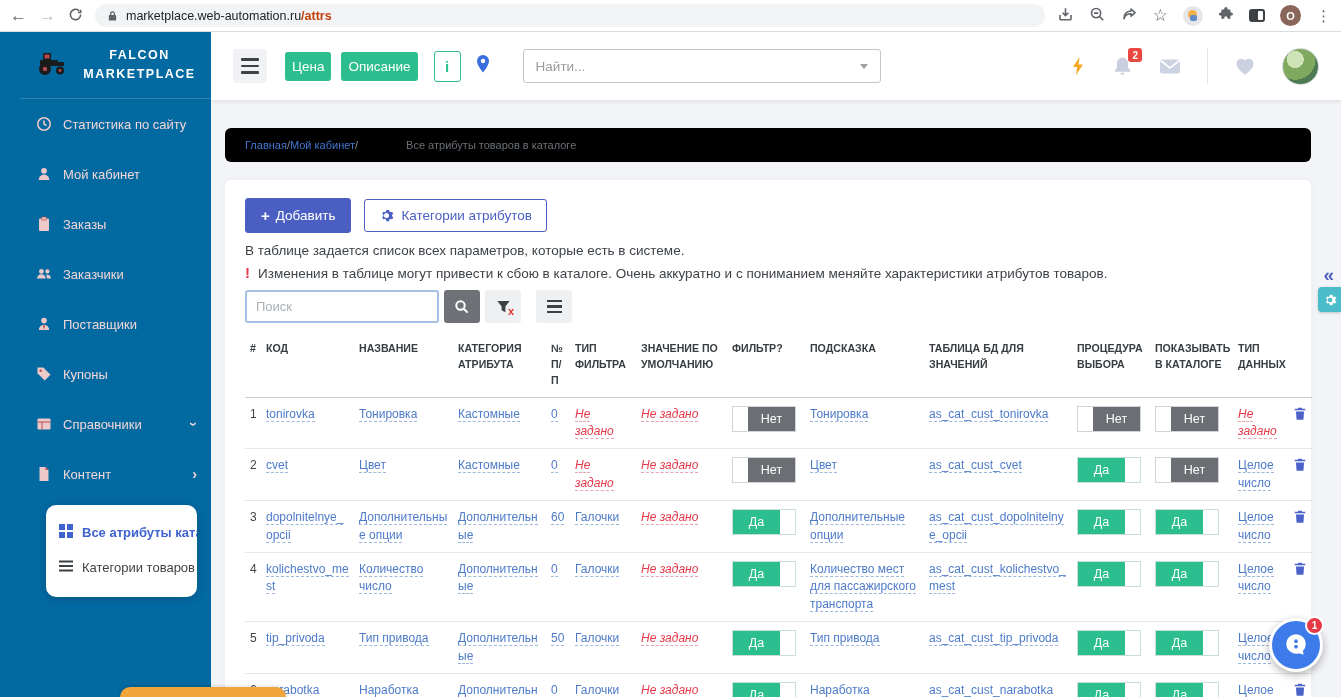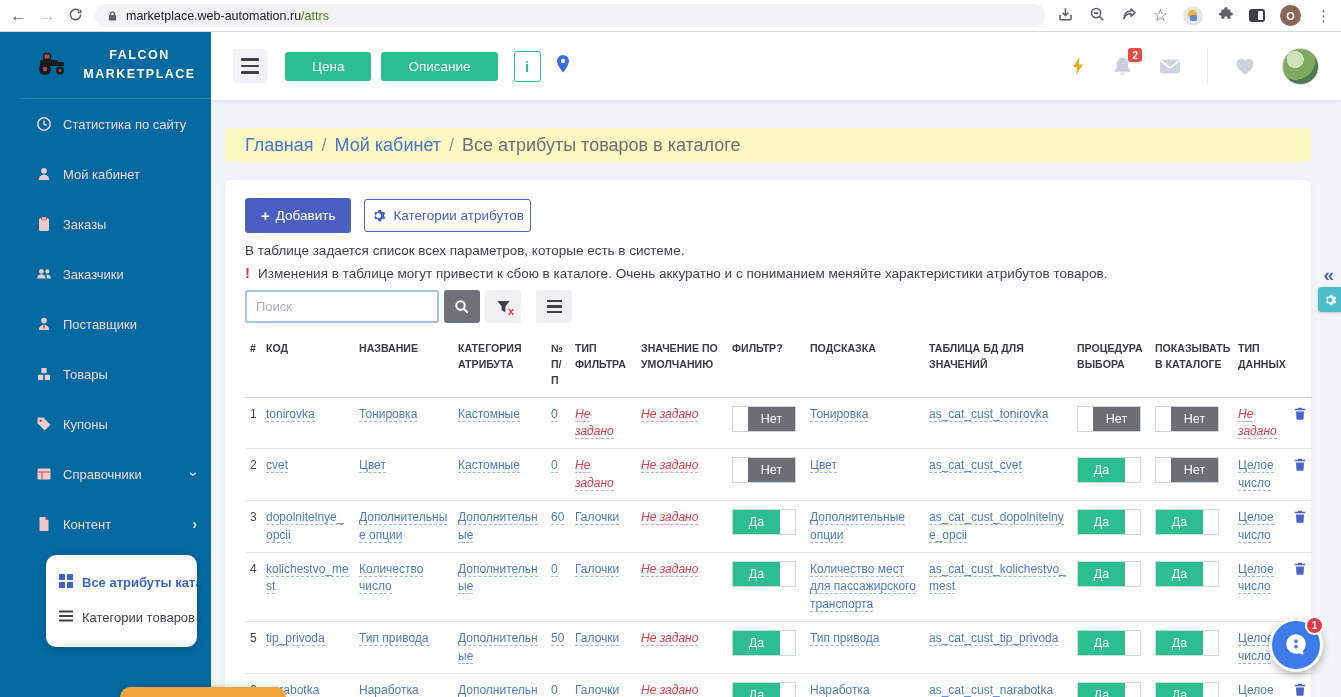--- a/index.html
+++ b/index.html
@@ -7,21 +7,21 @@
     font-family:"Liberation Sans", sans-serif; background:#f3f4f8; }
 
   
   .browser-bar { height:32px; background:#fff; border-bottom:1px solid #dadce0;
     display:flex; align-items:center; padding:0 10px; gap:12px; }
   .b-ico { color:#5f6368; font-size:17px; line-height:1; cursor:pointer; }
   .b-ico.disabled { color:#bdc1c6; }
   .url-pill { flex:1; height:23px; background:#f1f3f4; border-radius:12px;
     display:flex; align-items:center; gap:8px; padding:0 12px; max-width:952px; }
   .url-text { font-size:12.5px; color:#202124; }
-  .url-text .path { color:#4d7c0f; }
+  .url-text .path { color:#c2410c;font-weight:bold; }
   .b-right { display:flex; align-items:center; gap:15px; margin-left:auto; }
   .profile-dot { width:21px; height:21px; border-radius:50%; background:#8a655a;
     color:#fff; font-size:11px; font-weight:bold; display:flex; align-items:center; justify-content:center; }
   .ext-circle { width:20px; height:20px; border-radius:50%; background:#e4e6ea; position:relative; }
   .ext-circle:before { content:""; position:absolute; left:5px; top:4px; width:9px; height:9px;
     border-radius:50%; background:#f2b04a; }
   .ext-circle:after { content:""; position:absolute; left:7px; top:9px; width:7px; height:6px;
     border-radius:2px; background:#5f8ac7; }
   .panel-ico { position:relative; width:16px; height:13px; background:#3c4043; border-radius:3px; }
   .panel-ico:before { content:""; position:absolute; right:2px; top:2px; width:5px; height:9px;
@@ -53,55 +53,55 @@
     background:#f1a53b; border-radius:10px; z-index:60; box-shadow:0 0 4px rgba(0,0,0,.2); }
 
   
   .main-col { flex:1; display:flex; flex-direction:column; overflow:hidden; background:#f3f4f8; }
   .app-header { height:68px; background:#fff; display:flex; align-items:center;
     padding:0 22px 0 22px; gap:10px; box-shadow:0 2px 4px rgba(0,0,0,.07); position:relative; z-index:5; }
   .burger { width:34px; height:34px; border-radius:4px; background:#f0f2f5; display:flex;
     flex-direction:column; justify-content:center; gap:4px; align-items:center; cursor:pointer; margin-right:8px; }
   .burger i { width:18px; height:2.5px; background:#3f4245; border-radius:1px; }
   .btn-green { background:#2cbe8e; color:#fff; border:none; font-size:13.5px;
-    padding:7px 27px; border-radius:3px; cursor:pointer; font-family:inherit; }
+    padding:7px 7px; border-radius:3px; cursor:pointer; font-family:inherit; }
   .btn-info { width:27px; height:31px; background:#fff; border:1px solid #2cbe8e; color:#2cbe8e;
     border-radius:3px; font-weight:bold; font-size:15px; cursor:pointer; margin-left:6px; }
   .pin { margin:0 8px 0 4px; cursor:pointer; }
   .hdr-select { width:358px; height:34px; border:1px solid #c6c6c6; border-radius:3px; background:#fff;
     display:flex; align-items:center; padding:0 12px; color:#9a9a9a; font-size:13.5px;
     margin-left:14px; cursor:pointer; }
   .caret { margin-left:auto; width:0; height:0; border-left:4.5px solid transparent;
     border-right:4.5px solid transparent; border-top:5px solid #9aa0a6; }
   .hdr-right { margin-left:auto; display:flex; align-items:center; gap:26px; }
   .hicon { position:relative; cursor:pointer; display:flex; }
   .badge { position:absolute; top:-7px; right:-9px; background:#e8483f; color:#fff; font-size:10px;
     font-weight:bold; border-radius:3px; padding:1.5px 4px; }
   .vdiv { width:1px; height:36px; background:#e2e5ea; }
   .avatar { width:37px; height:37px; border-radius:50%;
     background:radial-gradient(circle at 35% 30%, #cfe3b8 0 25%, #7fa95e 26% 60%, #4e7a52 61% 100%);
     border:1px solid #d6d9de; cursor:pointer; }
 
   
   .content { padding:28px 30px 0 14px; flex:1; overflow:hidden; }
-  .breadcrumb { background:#fef9c3; border-radius:6px; height:34px; display:flex; align-items:center;
-    padding:0 20px; font-size:18px; gap:8px; }
+  .breadcrumb { background:#000000; border-radius:6px; height:34px; display:flex; align-items:center;
+    padding:0 20px; font-size:11px; gap:0; }
   .breadcrumb a { color:#4277d3; text-decoration:none; cursor:pointer; }
   .bc-sep { color:#8a9097; }
-  .bc-cur { color:#6a7077; }
+  .bc-cur { color:#6a7077;padding-left:48px; }
 
   .card { background:#fff; border-radius:6px; margin-top:18px; padding:18px 20px;
     box-shadow:0 0 10px rgba(0,0,0,.04); min-height:560px; }
   .title-row { display:flex; align-items:center; gap:13px; }
   .page-title { font-size:29px; font-weight:400; color:#4e555b; margin-right:8px; }
   .btn-add { background:#4b5fc2; color:#fff; border:1px solid #4b5fc2; border-radius:3px;
     font-size:13.5px; padding:8px 15px; cursor:pointer; font-family:inherit; display:flex; align-items:center; gap:6px; }
   .btn-add b { font-size:15px; font-weight:bold; }
   .btn-cats { background:#fff; color:#4b5fc2; border:1px solid #4b5fc2; border-radius:3px;
-    font-size:13.5px; padding:8px 6px; cursor:pointer; font-family:inherit; display:flex; align-items:center; gap:7px; }
+    font-size:13.5px; padding:8px 14px; cursor:pointer; font-family:inherit; display:flex; align-items:center; gap:7px; }
   .desc { font-size:13.5px; color:#3e4348; margin-top:10px; }
   .warn { font-size:13.5px; color:#3e4348; margin-top:6px; display:flex; gap:8px; align-items:baseline; }
   .warn b { color:#e5394a; font-size:15px; }
 
   .toolbar { display:flex; align-items:center; gap:5px; margin-top:9px; }
   .search-inp { width:194px; height:33px; border:2px solid #a6c0e4; border-radius:3px;
     padding:0 9px; font-size:13px; color:#3e4348; font-family:inherit; outline:none; }
   .search-inp::placeholder { color:#aab0b6; }
   .tb-btn { width:36px; height:33px; border:none; border-radius:3px; cursor:pointer;
     display:flex; align-items:center; justify-content:center; }
@@ -260,30 +260,20 @@
             <circle cx="8" cy="4.6" r="2.8"></circle>
             <path d="M2.8 14a5.2 5.2 0 0110.4 0z"></path>
             <path d="M8 8.2l1 2-1 3.2-1-3.2z" fill="#b74b4e"></path>
           </svg>
         </span>
       <span>Поставщики</span>
     </div>
     <div class="nav-item">
       <span class="nico">
           <svg viewBox="0 0 16 16" fill="currentColor">
-            <rect x="5.4" y="2" width="5.2" height="5.2"></rect>
-            <rect x="2" y="8.8" width="5.2" height="5.2"></rect>
-            <rect x="8.8" y="8.8" width="5.2" height="5.2"></rect>
-          </svg>
-        </span>
-      <span>Товары</span>
-    </div>
-    <div class="nav-item">
-      <span class="nico">
-          <svg viewBox="0 0 16 16" fill="currentColor">
             <path d="M1.5 1.5h5.8l7.2 7.2-5.8 5.8-7.2-7.2z"></path>
             <circle cx="4.7" cy="4.7" r="1.2" fill="#b74b4e"></circle>
           </svg>
         </span>
       <span>Купоны</span>
     </div>
     <div class="nav-item">
       <span class="nico">
           <svg viewBox="0 0 16 16" fill="currentColor">
             <rect x="1.5" y="2.5" width="13" height="11" rx="1"></rect>
@@ -334,20 +324,24 @@
         </div>
       <button class="btn-green">Цена</button>
       <button class="btn-green">Описание</button>
       <button class="btn-info">i</button>
       <span class="pin">
         <svg width="16" height="20" viewBox="0 0 16 20">
             <path d="M8 1a6 6 0 00-6 6c0 4.4 6 11.5 6 11.5S14 11.4 14 7a6 6 0 00-6-6z" fill="#3b6fe0"></path>
             <circle cx="8" cy="7" r="2.2" fill="#fff"></circle>
           </svg>
       </span>
+      <div class="hdr-select">
+        <span>Найти...</span>
+        <span class="caret"></span>
+      </div>
       <div class="hdr-right">
         <span class="hicon">
           <svg width="16" height="20" viewBox="0 0 16 20">
               <path d="M9.5 1L3 11h4.2L6 19l7-10.5H8.6z" fill="#f6a821"></path>
             </svg>
         </span>
         <span class="hicon">
           <svg width="21" height="22" viewBox="0 0 16 16" fill="#c9cfdf">
               <path d="M8 1.6a4.2 4.2 0 00-4.2 4.2v3.4L2.2 11.4v.9h11.6v-.9L12.2 9.2V5.8A4.2 4.2 0 008 1.6z"></path>
               <path d="M6.5 13.2a1.5 1.5 0 003 0z"></path>

